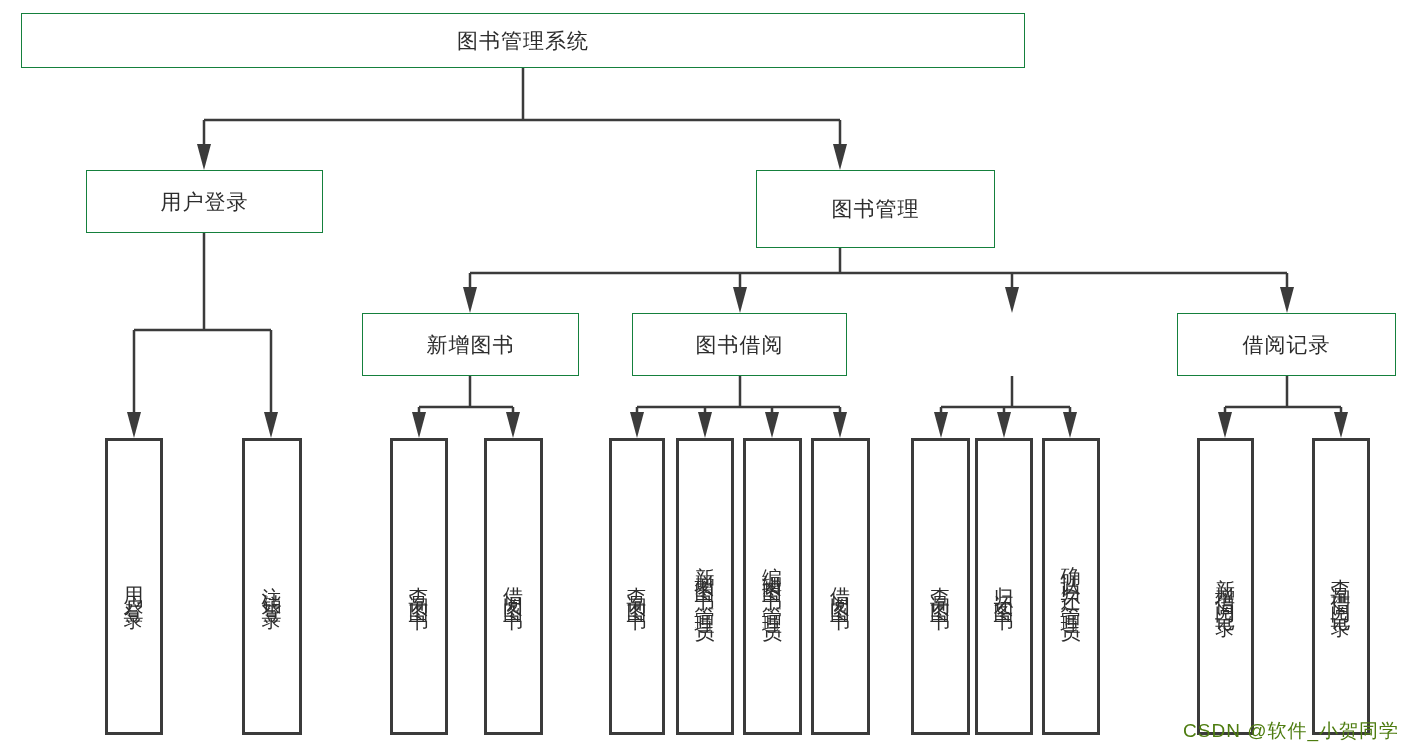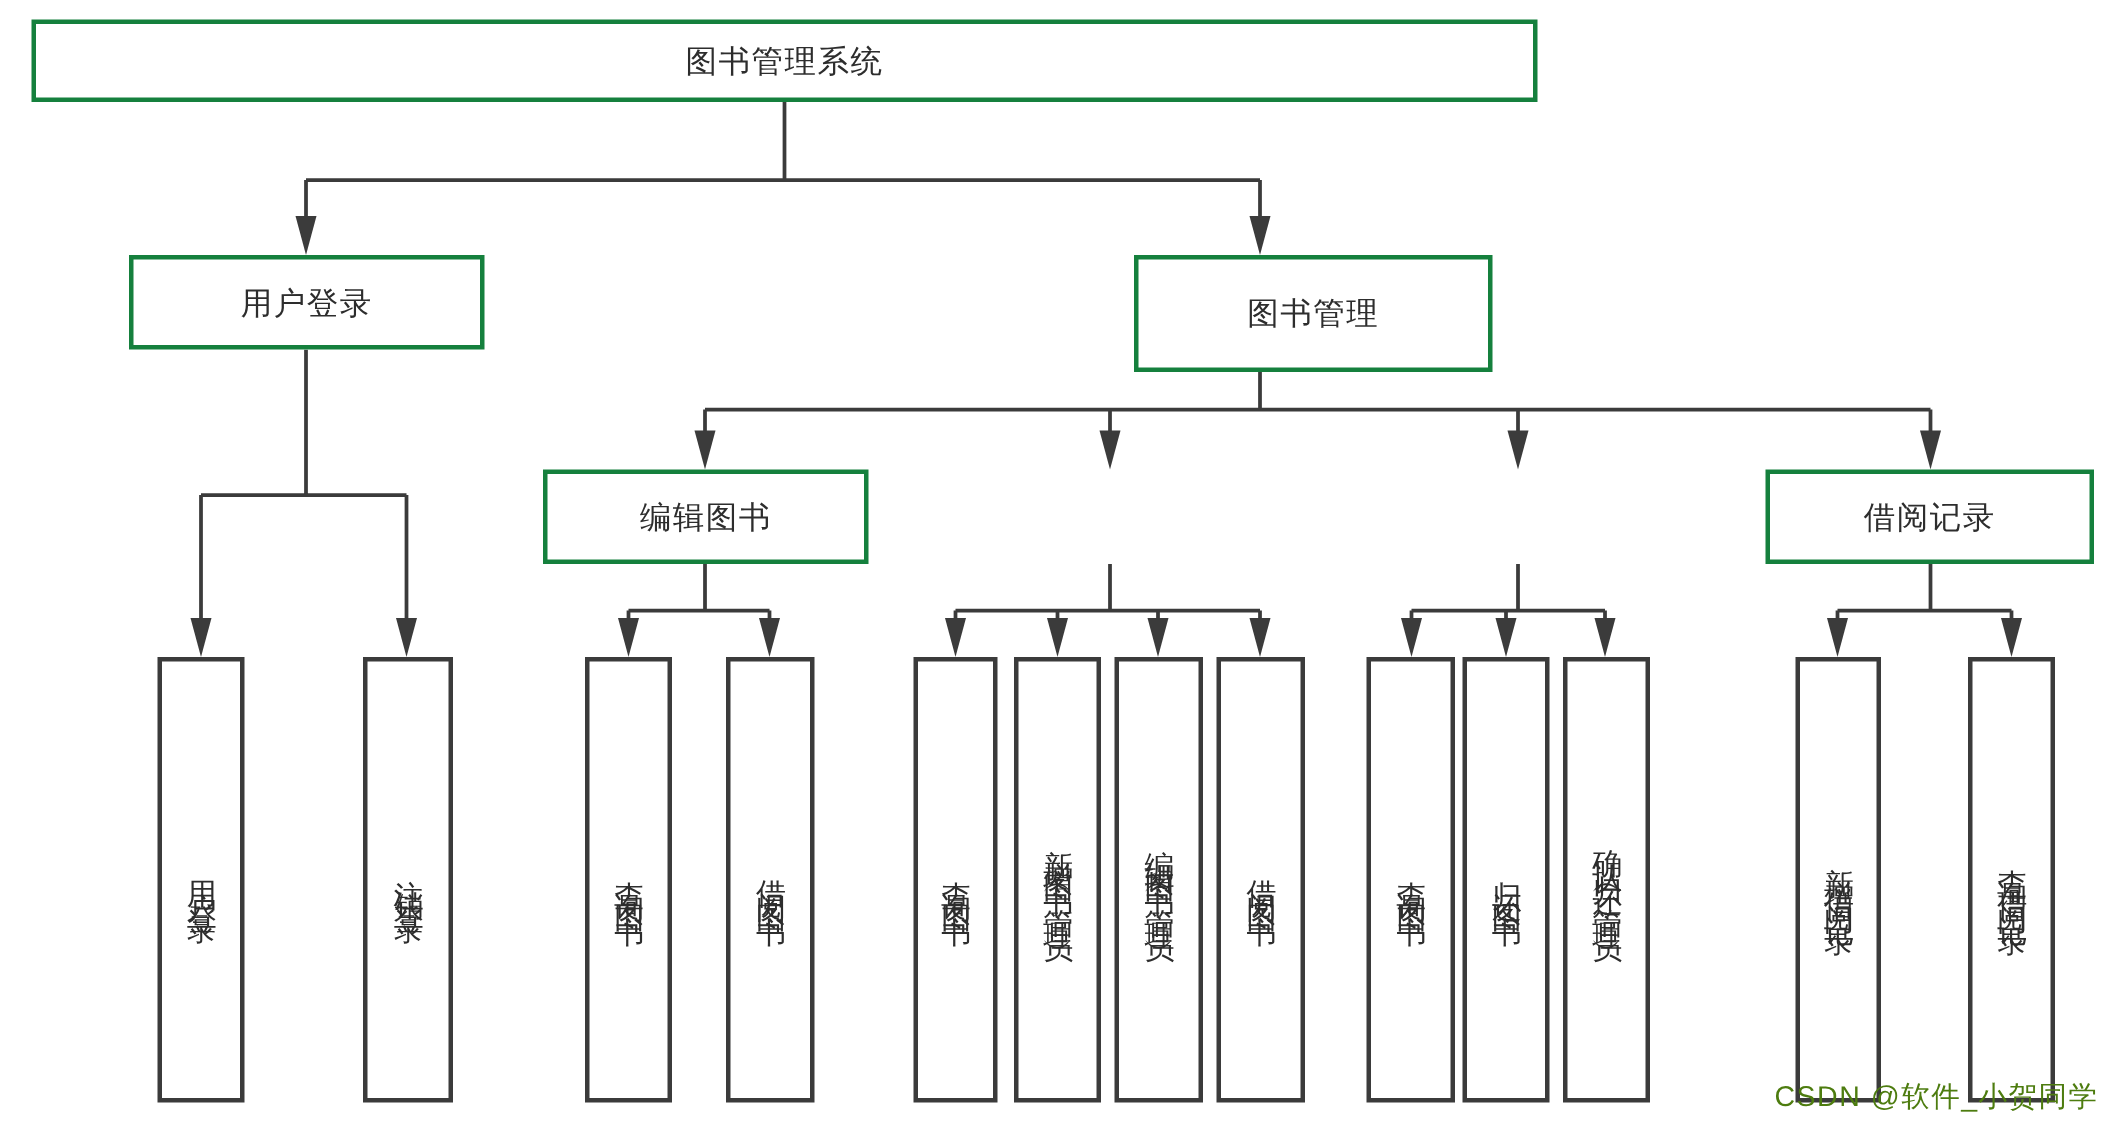--- a/index.html
+++ b/index.html
@@ -6,21 +6,21 @@
   #stage{
     position:relative;
     width:1405px;height:747px;
     background:#ffffff;
     font-family:"Liberation Sans","DejaVu Sans",sans-serif;
     overflow:hidden;
   }
   #wires{position:absolute;left:0;top:0;width:1405px;height:747px;}
   .hbox{
     position:absolute;
-    border:3px solid #15803d;
+    border:1px solid #15803d;
     background:#ffffff;
     display:flex;align-items:center;justify-content:center;
     box-sizing:border-box;
     color:#2d2d2d;
     font-size:21px;
     letter-spacing:1px;
     z-index:2;
     font-family:Liberation Serif, serif;
   }
   .vbox{
@@ -117,21 +117,24 @@
   </div>
 
   <div class="hbox" style="left:86px;top:170px;width:237px;height:63px">
     <span>用户登录</span>
   </div>
   <div class="hbox" style="left:756px;top:170px;width:239px;height:78px">
     <span>图书管理</span>
   </div>
 
   <div class="hbox" style="left:362px;top:313px;width:217px;height:63px">
-    <span>编辑图书</span>
+    <span>新增图书</span>
+  </div>
+  <div class="hbox" style="left:632px;top:313px;width:215px;height:63px">
+    <span>图书借阅</span>
   </div>
   <div class="hbox" style="left:1177px;top:313px;width:219px;height:63px">
     <span>借阅记录</span>
   </div>
 
   <div class="vbox" style="left:105px;width:58px">
     <span class="vtext">用户登录</span>
   </div>
   <div class="vbox" style="left:242px;width:60px">
     <span class="vtext">注销登录</span>

